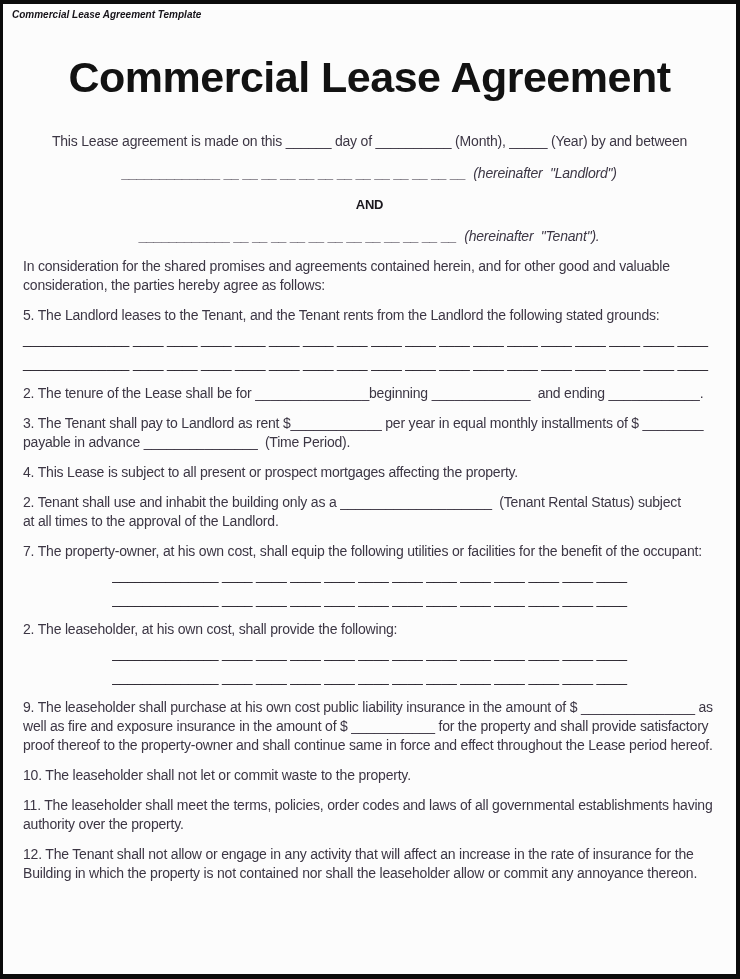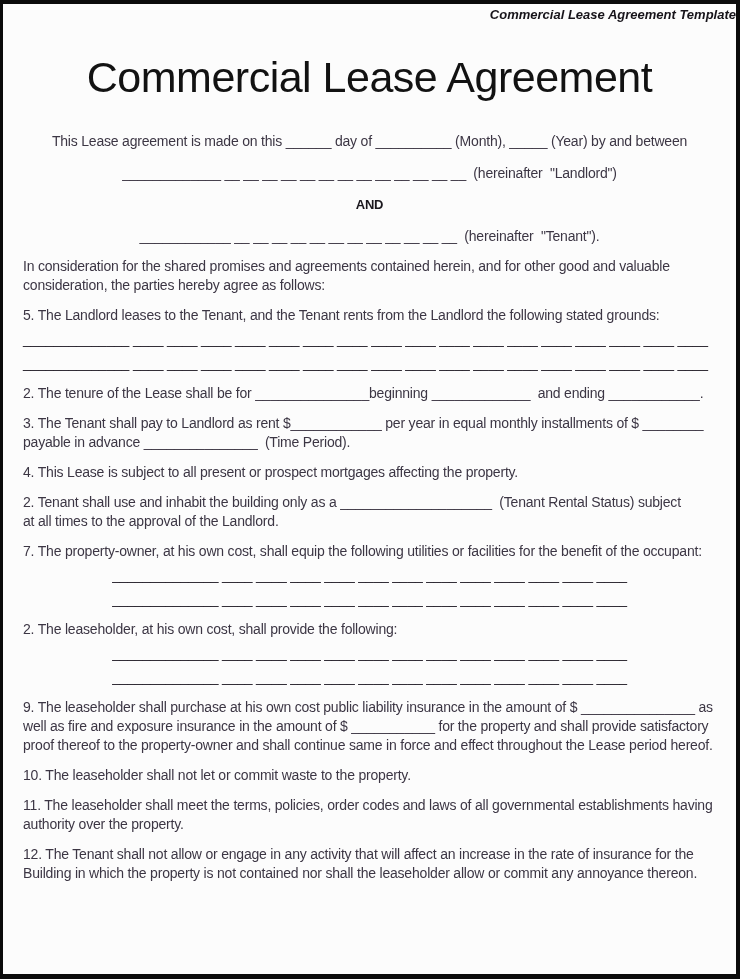--- a/index.html
+++ b/index.html
@@ -13,46 +13,45 @@
     border-color: #0b0b0b;
     border-width: 4px 4px 5px 3px;
     overflow: hidden;
     font-family: "Liberation Sans", sans-serif;
     color: #3c3644;
   }
   .doc-label {
     padding: 2px 0 0 9px;
     font-style: italic;
     font-weight: bold;
-    font-size: 13px;
+    font-size: 10px;
     line-height: 18px;
     color: #17141a;
     white-space: pre;
-    text-align: right;
   }
   h1.doc-title {
     margin: 30px 0 0 0;
     text-align: center;
     font-size: 43px;
     line-height: 46px;
-    font-weight: normal;
+    font-weight: bold;
     letter-spacing: -0.5px;
     color: #121212;
     white-space: pre;
   }
   .content { padding: 0 20px; }
   .content p {
     font-size: 14px;
     line-height: 19px;
     letter-spacing: -0.2px;
     white-space: pre;
     margin: 11px 0 0 0;
   }
   .content p.intro   { margin-top: 32px; text-align: center; }
-  .content p.party   { margin-top: 13px; text-align: center; }
+  .content p.party   { margin-top: 13px; text-align: center; font-style: italic; }
   .content p.and-sep { margin-top: 12px; text-align: center; font-weight: bold; font-size: 13px; color: #1a171d; }
   .content p.rule    { margin-top: 5px; color: #26222b; }
   .content p.rule.indented { text-align: center; }
 </style>
 </head>
 <body>
 
 <div class="page">
 
   <div class="doc-label">Commercial Lease Agreement Template</div>

